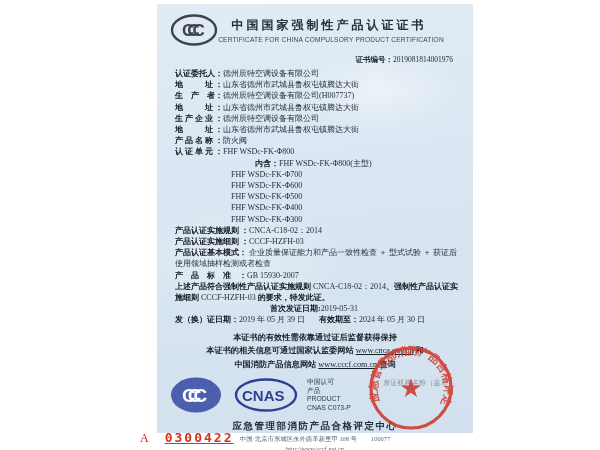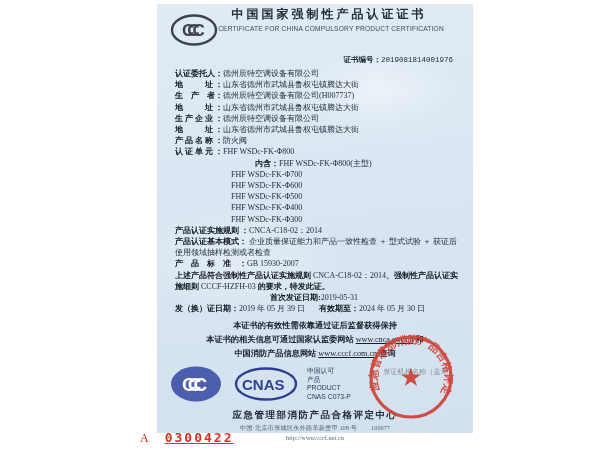--- a/index.html
+++ b/index.html
@@ -18,31 +18,31 @@
       radial-gradient(160px 80px at 25% 60%, rgba(255,255,255,.30), rgba(255,255,255,0) 70%),
       linear-gradient(175deg,#e0ebf4 0%,#d8e5f1 55%,#d3e1ee 100%);
     color:#1c2733;
     margin-left:22px;
   }
 
   
   .hdr{position:relative;height:46px;}
   .ccc-top{position:absolute;left:12px;top:9px;}
   .title{
-    text-align:center;padding-top:2px;margin-left:34px;margin-right:6px;
+    text-align:center;padding-top:13px;margin-left:34px;margin-right:6px;
     font-size:12px;font-weight:bold;letter-spacing:3px;color:#232e3a;white-space:nowrap;
   }
   .subtitle{
     text-align:center;margin-left:34px;margin-right:2px;margin-top:2px;
     font-size:6.6px;letter-spacing:.2px;color:#3c4650;white-space:nowrap;
     font-family:"Liberation Sans","DejaVu Sans",sans-serif;
   }
   .certno{
     text-align:right;padding-right:20px;margin-top:5px;
-    font-size:7.5px;color:#222c38;font-family:Liberation Mono, monospace;
+    font-size:7.5px;color:#222c38;
   }
   .certno b{font-weight:bold;}
 
   
   .bodytxt{padding:3px 14px 0 18px;font-size:8px;line-height:11.2px;color:#1d2835;}
   .row{white-space:nowrap;}
   .lbl{
     display:inline-block;width:48px;font-weight:bold;color:#10181f;
     text-align:justify;text-align-last:justify;vertical-align:top;
   }
@@ -125,20 +125,21 @@
       <div class="row"><span class="lbl">认证单元：</span><span class="val">FHF WSDc-FK-Φ800</span></div>
 
       <div class="row inc-first"><span class="lbln">内含：</span><span class="val">FHF WSDc-FK-Φ800(主型)</span></div>
       <div class="row inc"><span class="val">FHF WSDc-FK-Φ700</span></div>
       <div class="row inc"><span class="val">FHF WSDc-FK-Φ600</span></div>
       <div class="row inc"><span class="val">FHF WSDc-FK-Φ500</span></div>
       <div class="row inc"><span class="val">FHF WSDc-FK-Φ400</span></div>
       <div class="row inc"><span class="val">FHF WSDc-FK-Φ300</span></div>
 
       <div class="row"><span class="lblw">产品认证实施规则 ：</span><span class="val">CNCA-C18-02：2014</span></div>
+      <div class="row"><span class="lblw">产品认证实施细则 ：</span><span class="val">CCCF-HZFH-03</span></div>
 
       <div class="wrap"><span class="lblw">产品认证基本模式：</span><span class="val"> 企业质量保证能力和产品一致性检查 ＋ 型式试验 ＋ 获证后使用领域抽样检测或者检查</span></div>
 
       <div class="row"><span class="lblw">产　品　标　准　：</span><span class="val">GB 15930-2007</span></div>
 
       <div class="stmt"><span>上述产品符合强制性产品认证实施规则 </span><span class="code">CNCA-C18-02：2014</span><span>、强制性产品认证实施细则 </span><span class="code">CCCF-HZFH-03</span><span> 的要求，特发此证。</span></div>
 
       <div class="row first-issue"><span class="lblw">首次发证日期:</span><span class="val">2019-05-31</span></div>
 
       <div class="row issue-line"><span class="lblw">发（换）证日期：</span><span class="val">2019 年 05 月 39 日</span><span class="gap"></span><span class="lblw">有效期至：</span><span class="val">2024 年 05 月 30 日</span></div>

